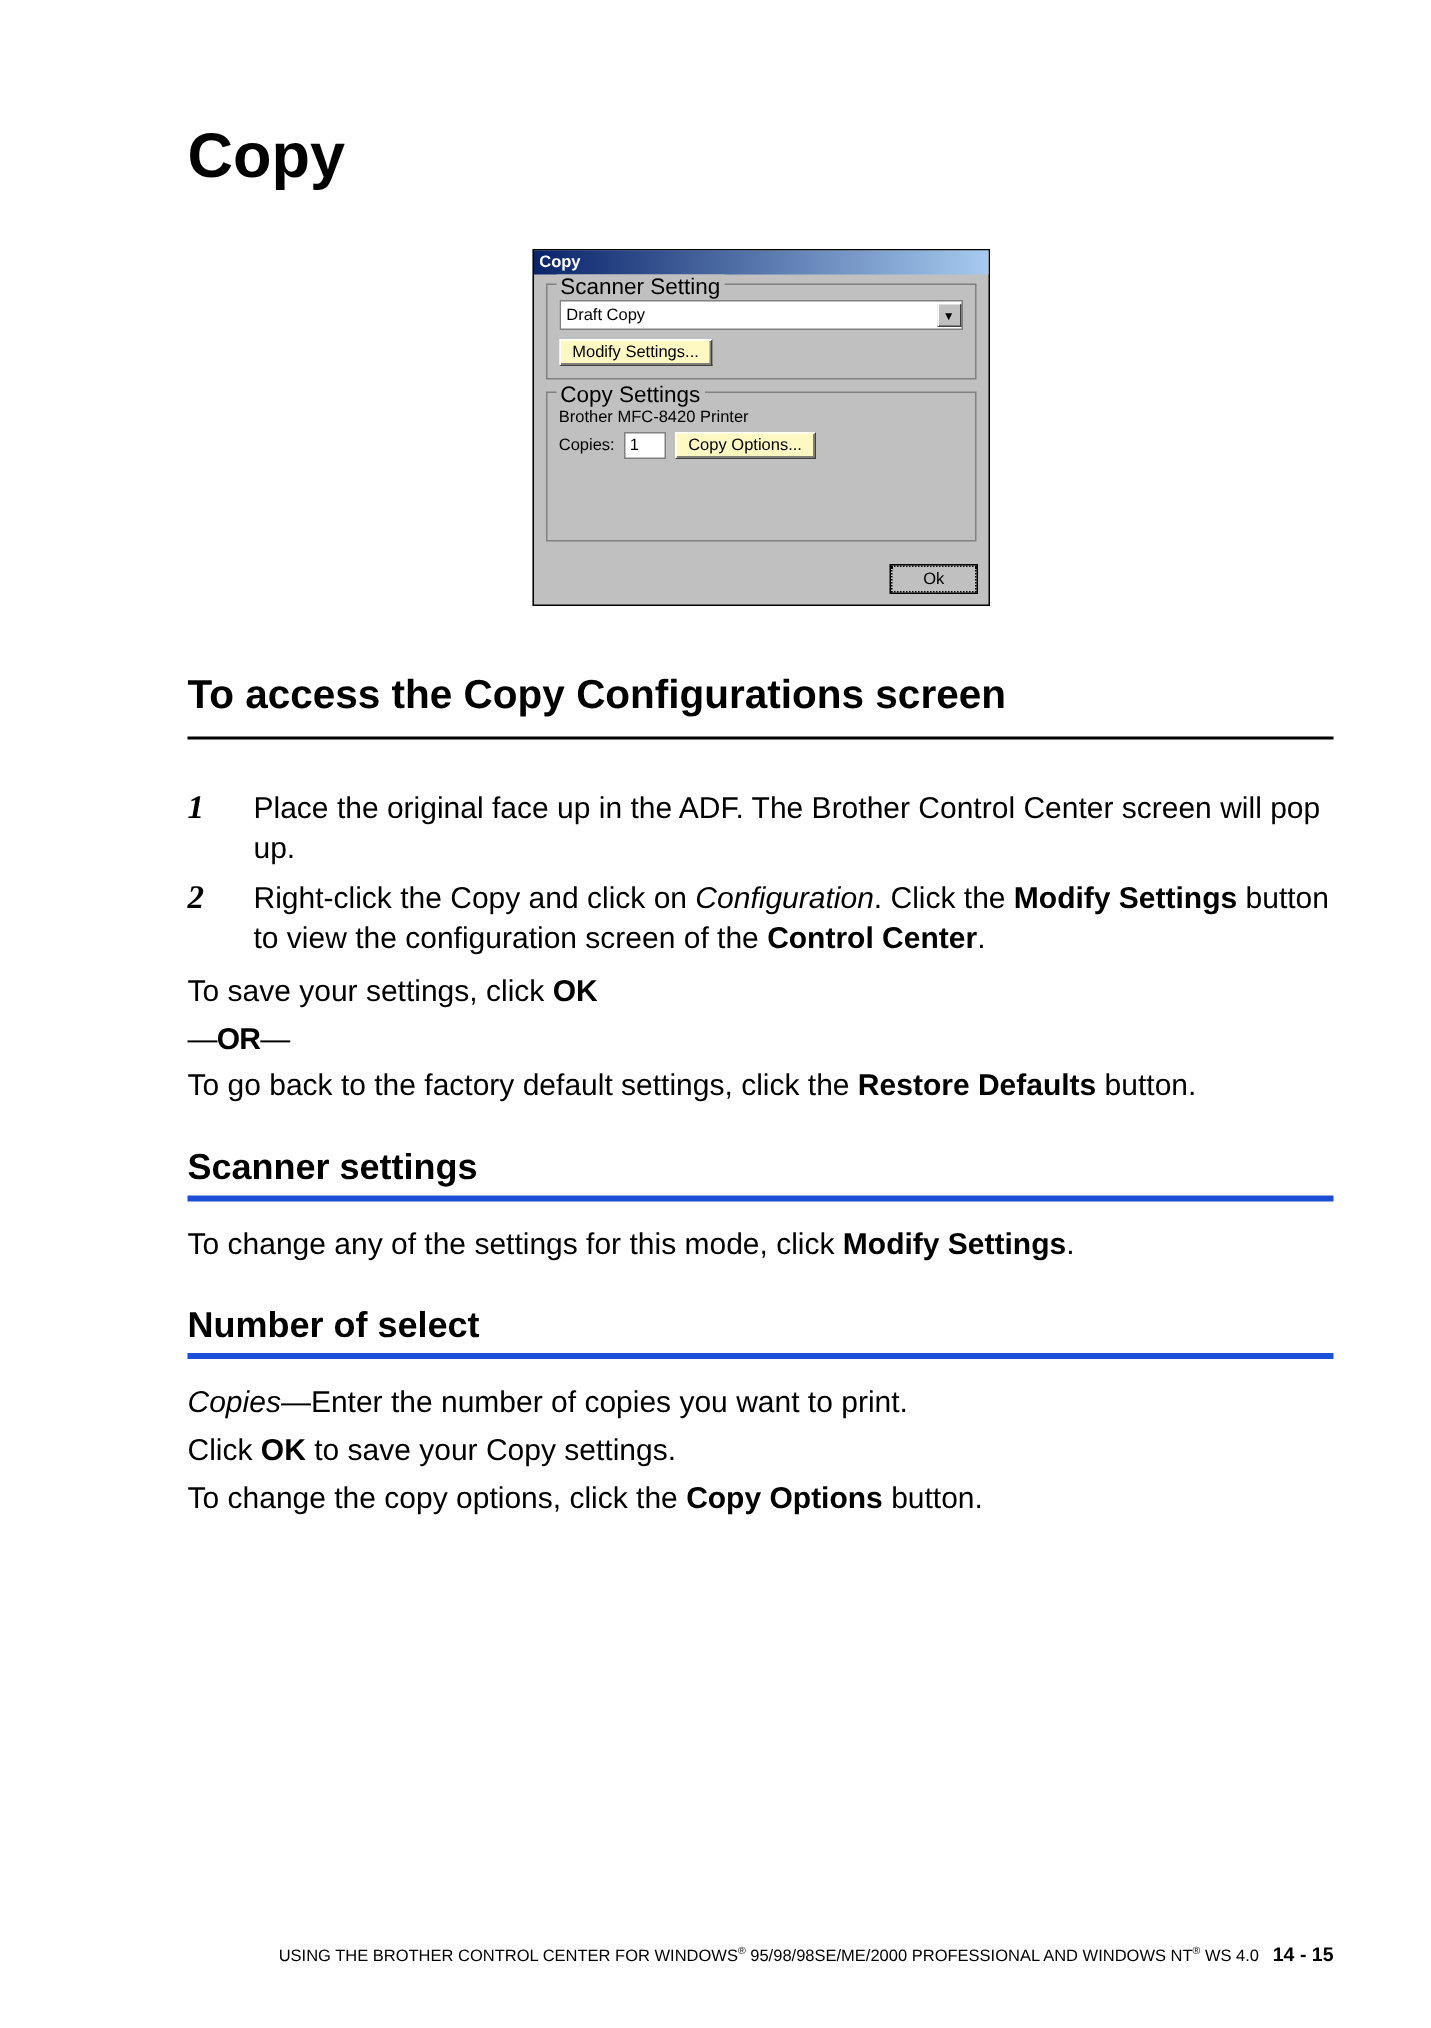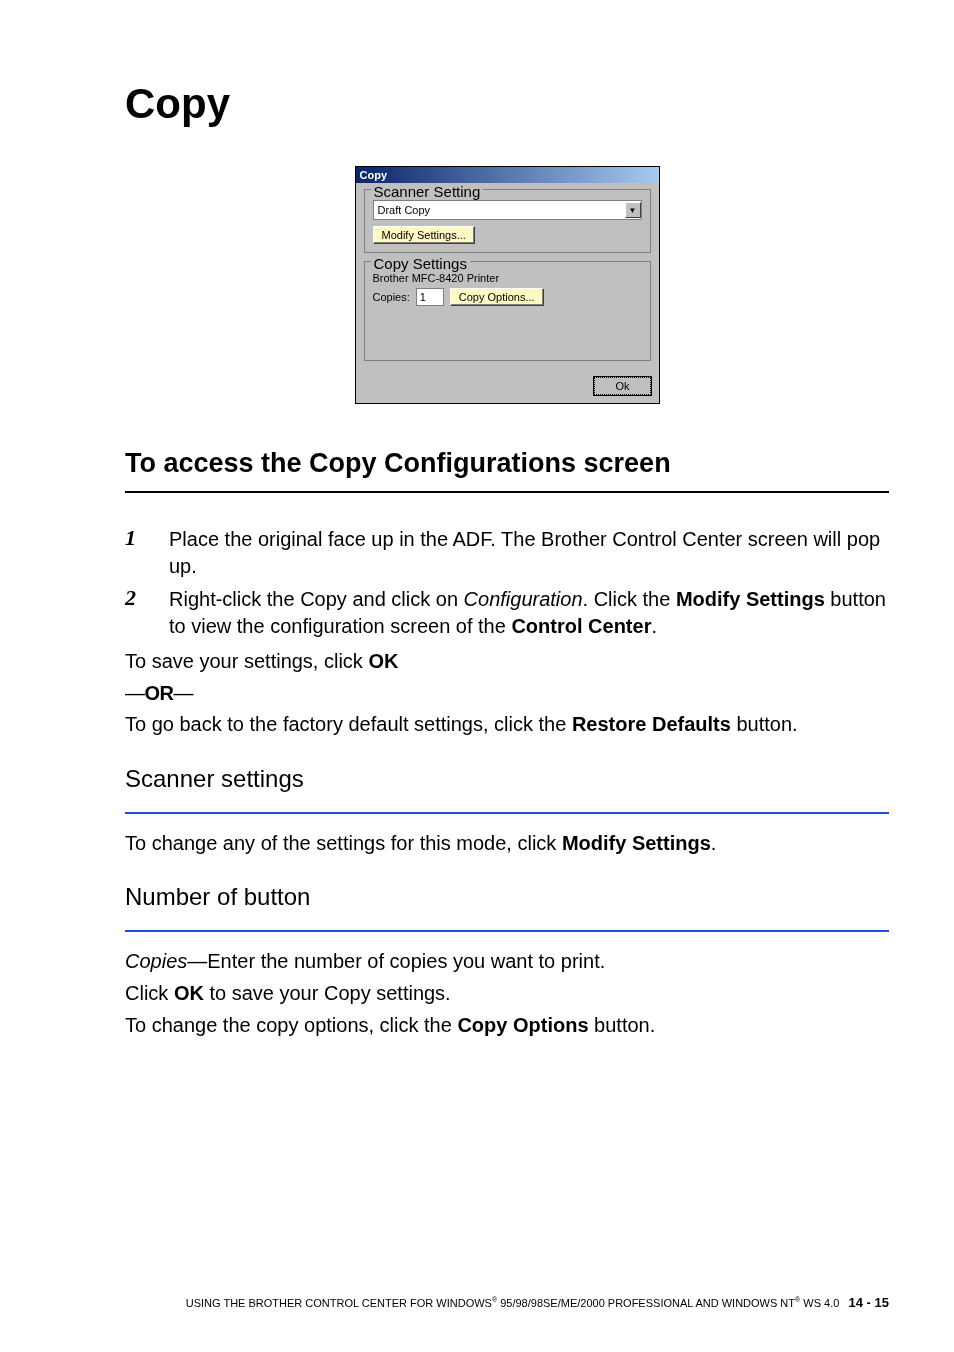--- a/index.html
+++ b/index.html
@@ -121,23 +121,23 @@
   
   .h2 {
     font-size: 27px;
     font-weight: bold;
     padding-bottom: 12px;
     border-bottom: 2px solid #000;
     margin-bottom: 33px;
   }
   .h3 {
     font-size: 24px;
-    font-weight: normal;
-    padding-bottom: 19px;
-    border-bottom: 2px solid #1d4ed8;
+    font-weight: bold;
+    padding-bottom: 4px;
+    border-bottom: 4px solid #1d4ed8;
     margin-top: 26px;
     margin-bottom: 16px;
   }
   .ol {
     list-style: none;
     margin-bottom: 8px;
   }
   .li {
     display: flex;
     align-items: flex-start;
@@ -229,21 +229,21 @@
   </p>
   <p class="body-p">
     <span>To go back to the factory default settings, click the </span><span class="bold">Restore Defaults</span><span> button.</span>
   </p>
 
   <h3 class="h3">Scanner settings</h3>
   <p class="body-p">
     <span>To change any of the settings for this mode, click </span><span class="bold">Modify Settings</span><span>.</span>
   </p>
 
-  <h3 class="h3">Number of button</h3>
+  <h3 class="h3">Number of select</h3>
   <p class="body-p">
     <span class="italic">Copies</span><span>—Enter the number of copies you want to print.</span>
   </p>
   <p class="body-p">
     <span>Click </span><span class="bold">OK</span><span> to save your Copy settings.</span>
   </p>
   <p class="body-p">
     <span>To change the copy options, click the </span><span class="bold">Copy Options</span><span> button.</span>
   </p>
 </div>

